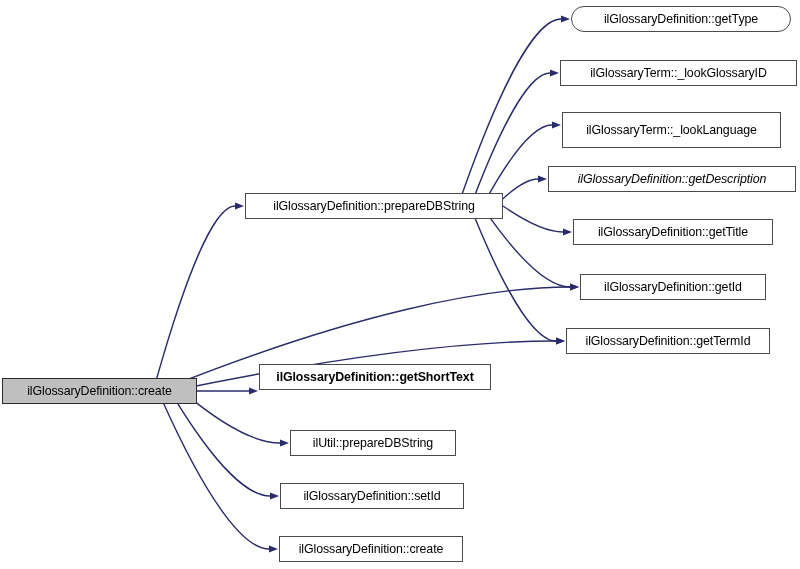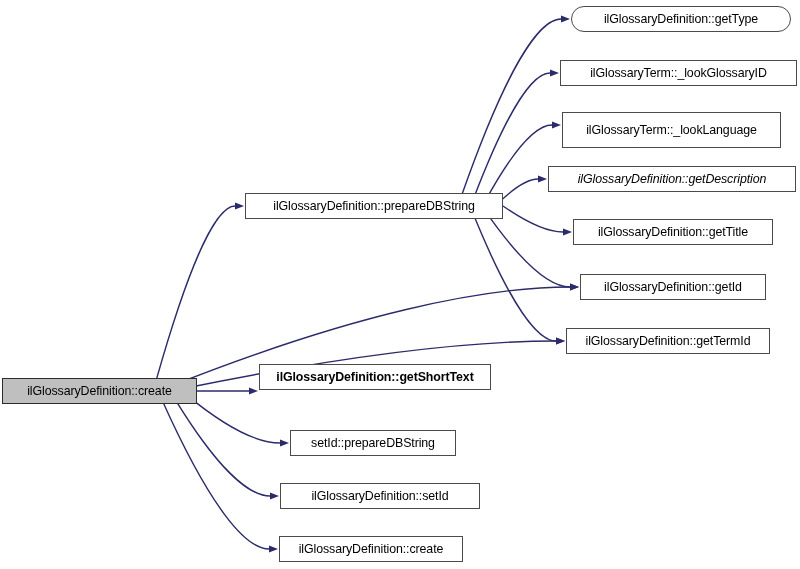--- a/index.html
+++ b/index.html
@@ -113,22 +113,22 @@
       <div class="node-box" style="left: 580px; top: 274px; width: 186px; height: 26px;">
         <span class="node-label">ilGlossaryDefinition::getId</span>
       </div>
       <div class="node-box" style="left: 566px; top: 328px; width: 204px; height: 26px;">
         <span class="node-label">ilGlossaryDefinition::getTermId</span>
       </div>
       <div class="node-box" style="left: 259px; top: 364px; width: 232px; height: 26px; font-weight: bold;">
         <span class="node-label">ilGlossaryDefinition::getShortText</span>
       </div>
       <div class="node-box" style="left: 290px; top: 430px; width: 166px; height: 26px;">
-        <span class="node-label">setId::prepareDBString</span>
+        <span class="node-label">ilUtil::prepareDBString</span>
       </div>
-      <div class="node-box" style="left: 280px; top: 483px; width: 200px; height: 26px;">
+      <div class="node-box" style="left: 280px; top: 483px; width: 184px; height: 26px;">
         <span class="node-label">ilGlossaryDefinition::setId</span>
       </div>
       <div class="node-box" style="left: 279px; top: 536px; width: 184px; height: 26px;">
         <span class="node-label">ilGlossaryDefinition::create</span>
       </div>
     </div>
 </div>
 
 </body></html>

